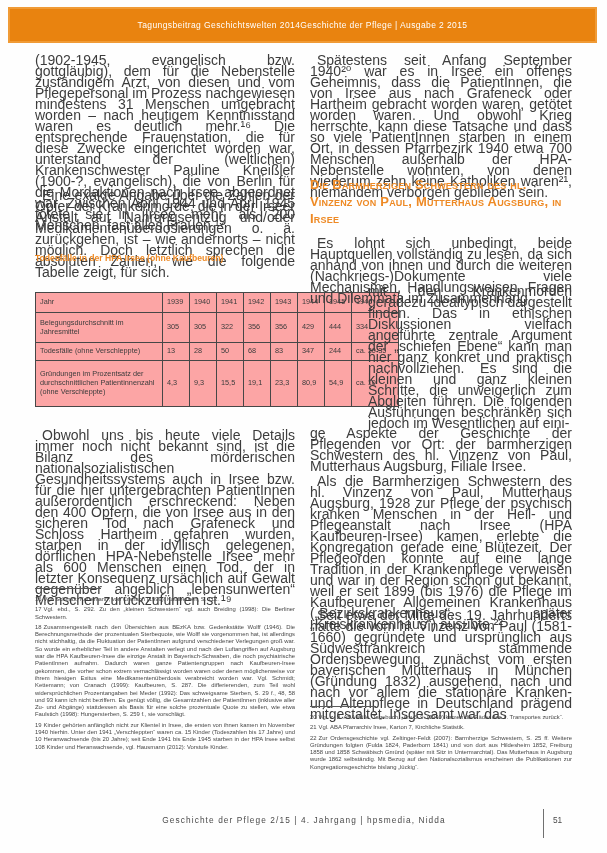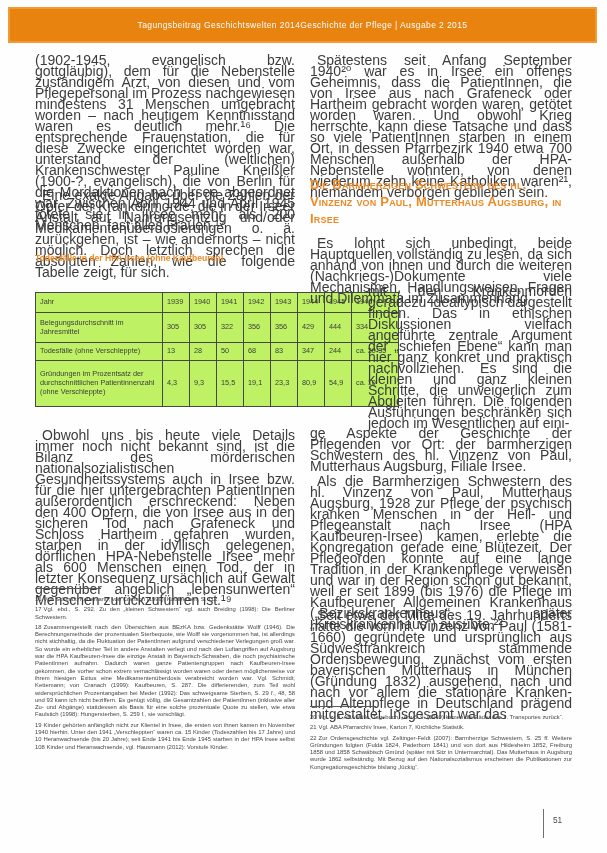--- a/index.html
+++ b/index.html
@@ -34,21 +34,21 @@
 
   
   .heading-orange{
     position:absolute;left:310px;top:176px;width:262px;
     color:#ee8a25;font-variant:small-caps;font-weight:bold;
     font-size:13px;line-height:17px;letter-spacing:.2px;text-align:left;
   }
 
   
   table.mortality{
-    position:absolute;left:35px;top:292px;border-collapse:collapse;background:#bef264;
+    position:absolute;left:35px;top:292px;border-collapse:collapse;background:#fca5a5;
   }
   table.mortality td,table.mortality th{
     border:1px solid #474747;font-size:7.3px;line-height:8.8px;
     font-weight:normal;text-align:left;vertical-align:middle;
     padding:2px 2px 2px 4px;color:#3c3c3c;
   }
   .c-label{width:120px;}
   .c-year{width:20px;}
   .c-last{width:40px;margin-left:12px;}
   .r1{height:20px;}
@@ -160,16 +160,17 @@
   <div class="tblock colR indent" style="top:476px;">Als die Barmherzigen Schwestern des hl. Vinzenz von Paul, Mutterhaus Augsburg, 1928 zur Pflege der psychisch kranken Menschen in der Heil- und Pflegeanstalt nach Irsee (HPA Kaufbeuren-Irsee) kamen, erlebte die Kongregation gerade eine Blütezeit. Der Pflegeorden konnte auf eine lange Tradition in der Krankenpflege verweisen und war in der Region schon gut bekannt, weil er seit 1899 (bis 1976) die Pflege im Kaufbeurener Allgemeinen Krankenhaus („Bezirkskrankenhaus“, später „Kreiskrankenhaus“) ausübte.²²</div>
   <div class="tblock colR indent" style="top:610px;">Seit etwa der Mitte des 19. Jahrhunderts hatte die vom hl. Vinzenz von Paul (1581-1660) gegründete und ursprünglich aus Südwestfrankreich stammende Ordensbewegung, zunächst vom ersten bayerischen Mutterhaus in München (Gründung 1832) ausgehend, nach und nach vor allem die stationäre Kranken- und Altenpflege in Deutschland prägend mitgestaltet. Insgesamt war das</div>
 
   <div class="rule" style="left:310px;top:706px;"></div>
   <div class="footnotes" style="left:310px;top:714px;width:262px;">
     <div class="footnote"><span class="fn-num">20</span><span>Vgl. z. B. ABA Wille, Tagebuch, „Am 5. 9. (1940) kamen die Räder des 1. Transportes zurück“.</span></div>
     <div class="footnote"><span class="fn-num">21</span><span>Vgl. ABA Pfarrarchiv Irsee, Karton 7, Kirchliche Statistik.</span></div>
     <div class="footnote"><span class="fn-num">22</span><span>Zur Ordensgeschichte vgl. Zeltinger-Feldt (2007): Barmherzige Schwestern, S. 25 ff. Weitere Gründungen folgten (Fulda 1824, Paderborn 1841) und von dort aus Hildesheim 1852, Freiburg 1858 und 1858 Schwäbisch Gmünd (später mit Sitz in Untermarchtal). Das Mutterhaus in Augsburg wurde 1862 selbständig. Mit Bezug auf den Nationalsozialismus erscheinen die Publikationen zur Kongregationsgeschichte bislang „lückig“.</span></div>
   </div>
 
+  <div class="footer-citation">Geschichte der Pflege 2/15 | 4. Jahrgang | hpsmedia, Nidda</div>
   <div class="footer-divider"></div>
   <div class="page-number">51</div>
 
 </div>
 
 </body></html>

